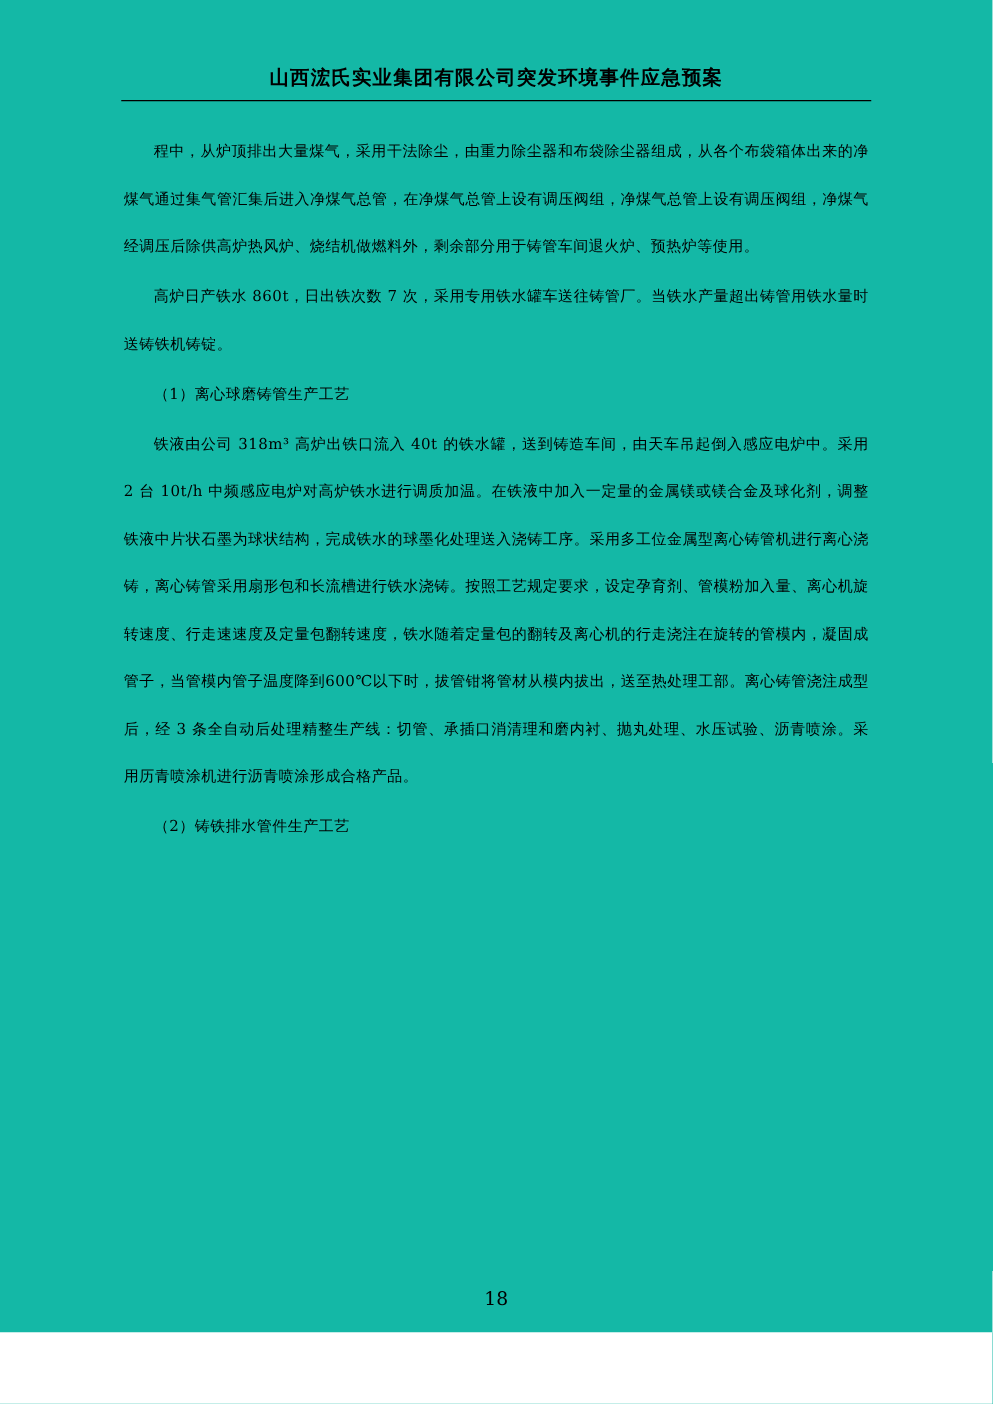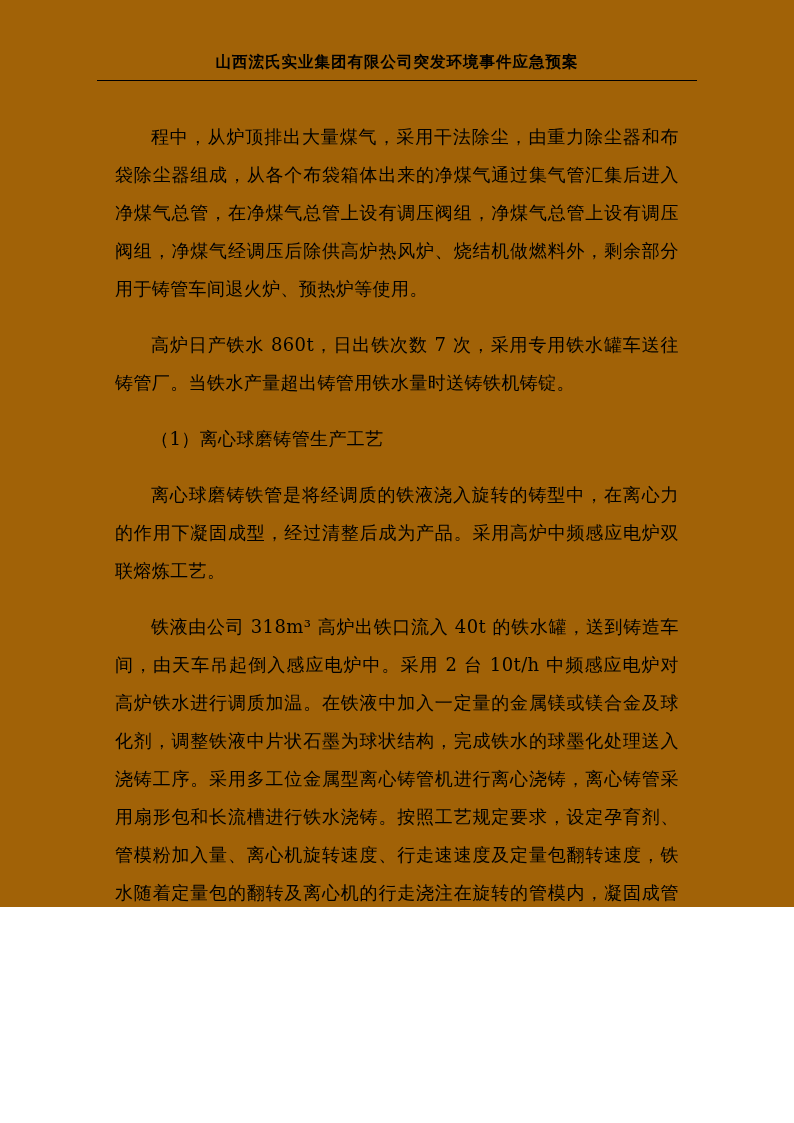--- a/index.html
+++ b/index.html
@@ -2,23 +2,23 @@
 <html><head>
 <meta charset="utf-8">
 <style>
   html, body {
     margin: 0;
     padding: 0;
     background: #ffffff;
   }
   .page {
     width: 794px;
-    height: 907px;
+    height: 1066px;
     position: relative;
-    background: #a16207;
+    background: #14b8a6;
     box-sizing: border-box;
     font-family: "DejaVu Serif", "Liberation Serif", serif;
     color: #000000;
     overflow: hidden;
   }
   .header {
     position: absolute;
     top: 52px;
     left: 97px;
     width: 600px;
@@ -35,52 +35,51 @@
     width: 600px;
     border-bottom: 1.6px solid #000000;
   }
   .content {
     position: absolute;
     top: 100px;
     left: 97px;
     width: 600px;
   }
   .para {
-    font-size: 18px;
+    font-size: 12px;
     line-height: 38px;
     text-align: justify;
     text-justify: inter-ideograph;
-    margin: 18px;
+    margin: 2px;
     letter-spacing: 0.4px;
   }
   .indent {
     text-indent: 2em;
   }
   .page-number {
     position: absolute;
     top: 1030px;
     left: 0;
     width: 794px;
     text-align: center;
-    font-size: 12px;
+    font-size: 15px;
     font-family: "DejaVu Serif", "Liberation Serif", serif;
   }
 </style>
 </head>
 <body>
 
 <div class="page">
 
   <div class="header">山西浤氏实业集团有限公司突发环境事件应急预案</div>
   <div class="header-rule"></div>
 
   <div class="content">
     <p class="para indent">程中，从炉顶排出大量煤气，采用干法除尘，由重力除尘器和布袋除尘器组成，从各个布袋箱体出来的净煤气通过集气管汇集后进入净煤气总管，在净煤气总管上设有调压阀组，净煤气总管上设有调压阀组，净煤气经调压后除供高炉热风炉、烧结机做燃料外，剩余部分用于铸管车间退火炉、预热炉等使用。</p>
     <p class="para indent">高炉日产铁水 860t，日出铁次数 7 次，采用专用铁水罐车送往铸管厂。当铁水产量超出铸管用铁水量时送铸铁机铸锭。</p>
     <p class="para indent">（1）离心球磨铸管生产工艺</p>
-    <p class="para indent">离心球磨铸铁管是将经调质的铁液浇入旋转的铸型中，在离心力的作用下凝固成型，经过清整后成为产品。采用高炉中频感应电炉双联熔炼工艺。</p>
     <p class="para indent">铁液由公司 318m³ 高炉出铁口流入 40t 的铁水罐，送到铸造车间，由天车吊起倒入感应电炉中。采用 2 台 10t/h 中频感应电炉对高炉铁水进行调质加温。在铁液中加入一定量的金属镁或镁合金及球化剂，调整铁液中片状石墨为球状结构，完成铁水的球墨化处理送入浇铸工序。采用多工位金属型离心铸管机进行离心浇铸，离心铸管采用扇形包和长流槽进行铁水浇铸。按照工艺规定要求，设定孕育剂、管模粉加入量、离心机旋转速度、行走速速度及定量包翻转速度，铁水随着定量包的翻转及离心机的行走浇注在旋转的管模内，凝固成管子，当管模内管子温度降到600℃以下时，拔管钳将管材从模内拔出，送至热处理工部。离心铸管浇注成型后，经 3 条全自动后处理精整生产线：切管、承插口消清理和磨内衬、抛丸处理、水压试验、沥青喷涂。采用历青喷涂机进行沥青喷涂形成合格产品。</p>
     <p class="para indent">（2）铸铁排水管件生产工艺</p>
   </div>
 
   <div class="page-number">18</div>
 
 </div>
 
 </body></html>

